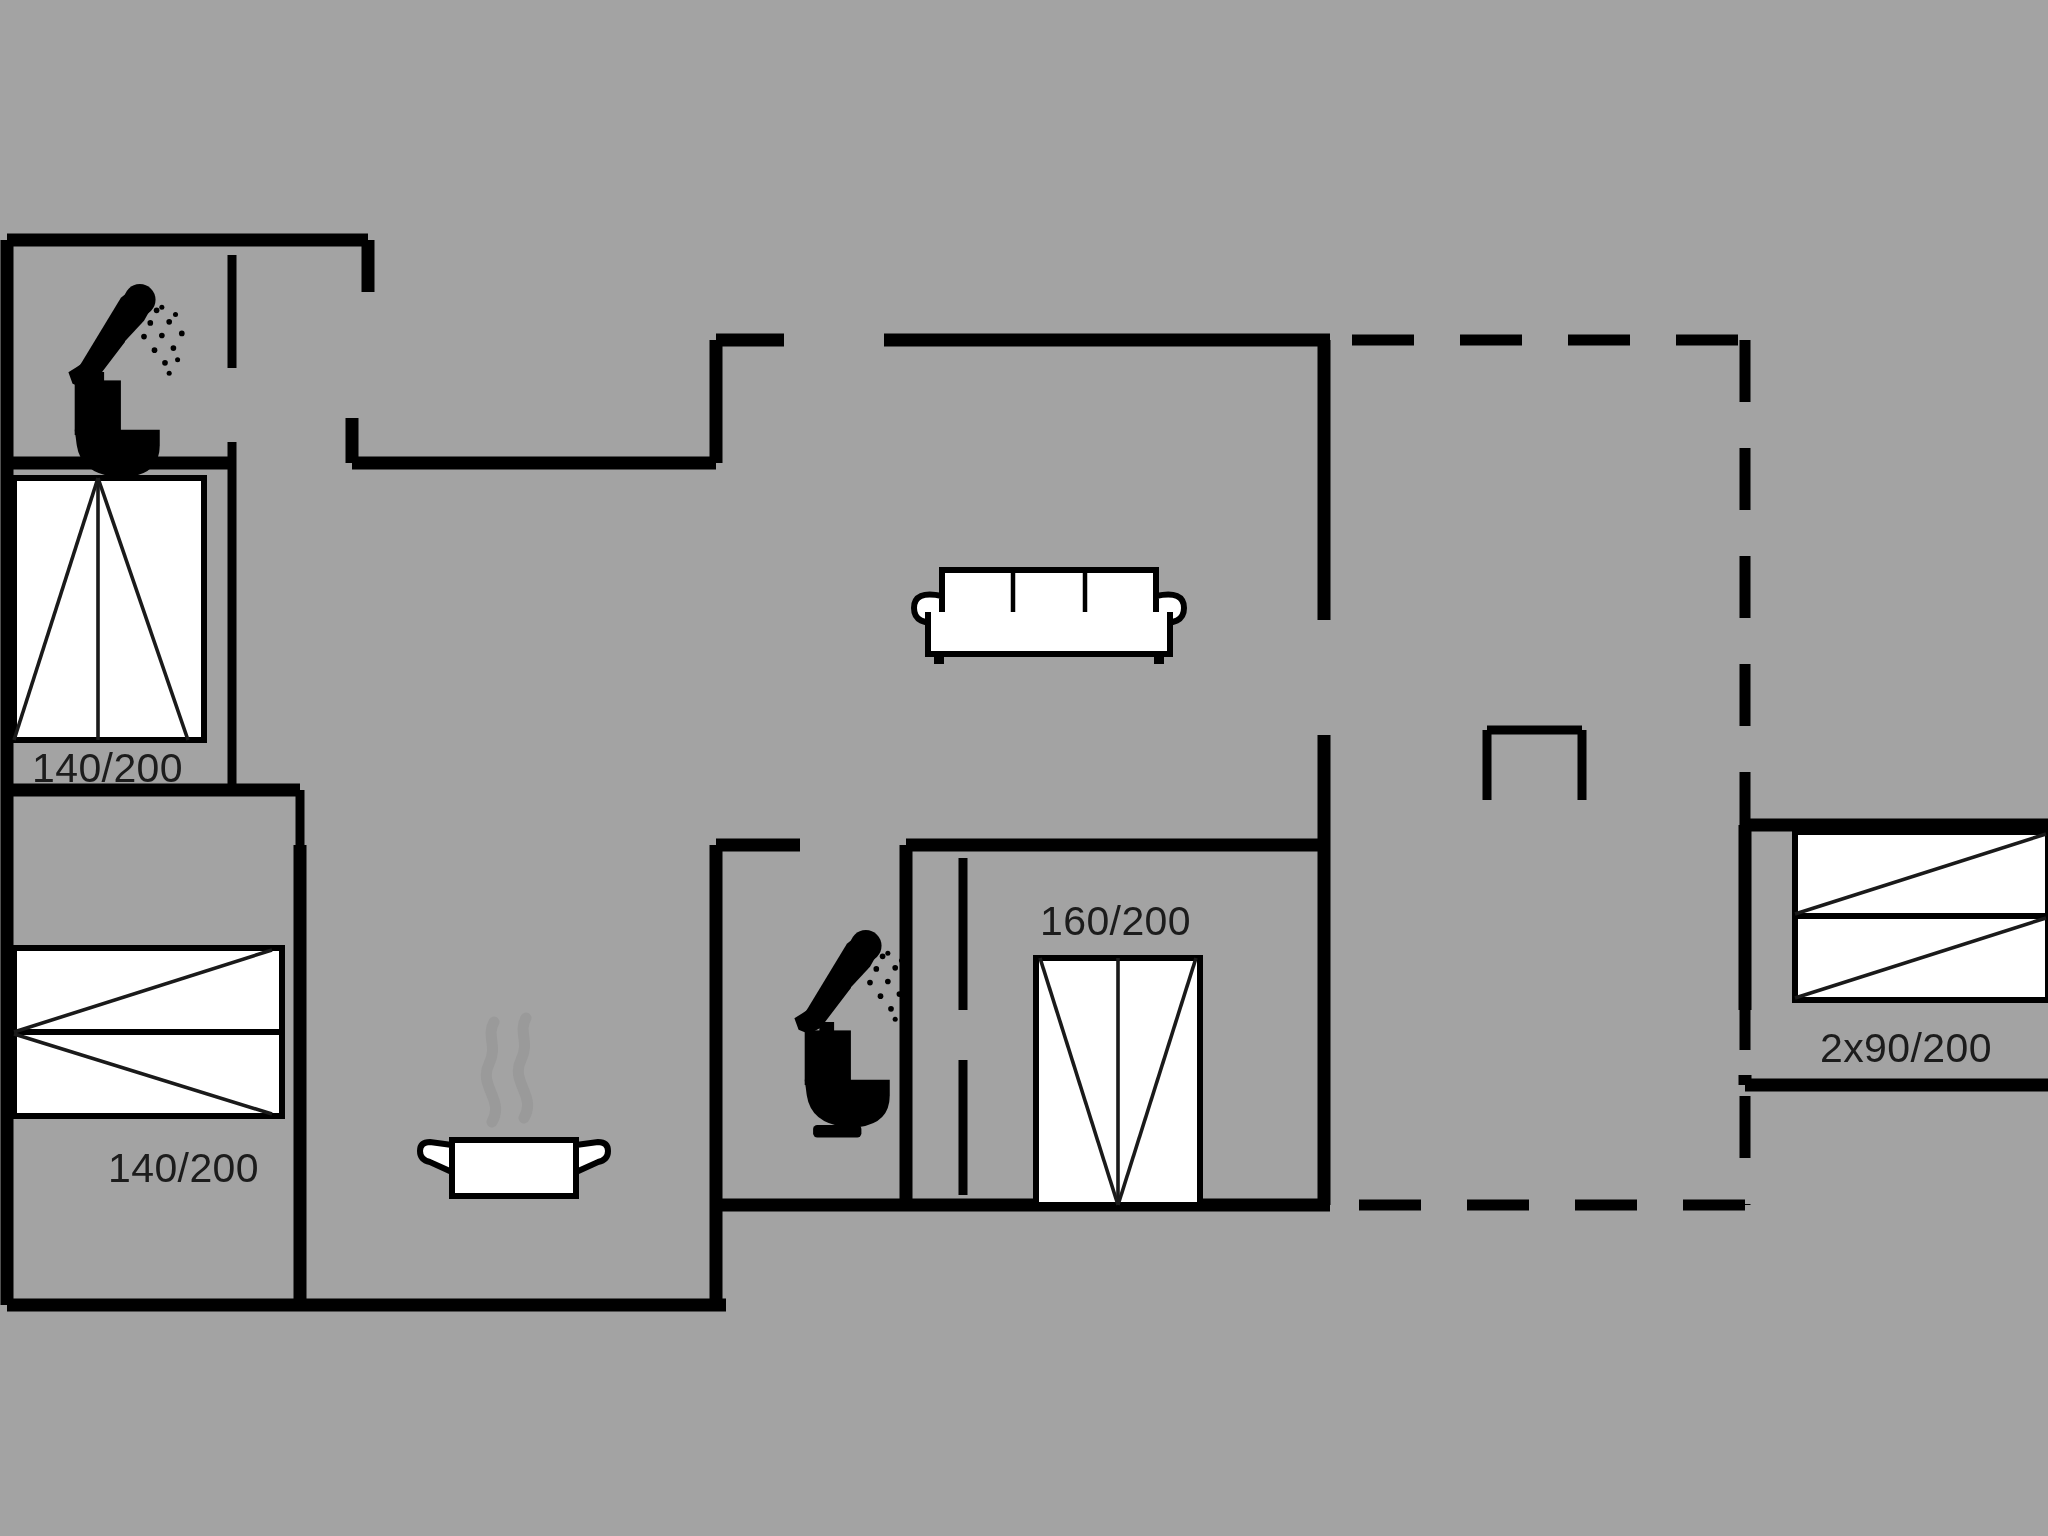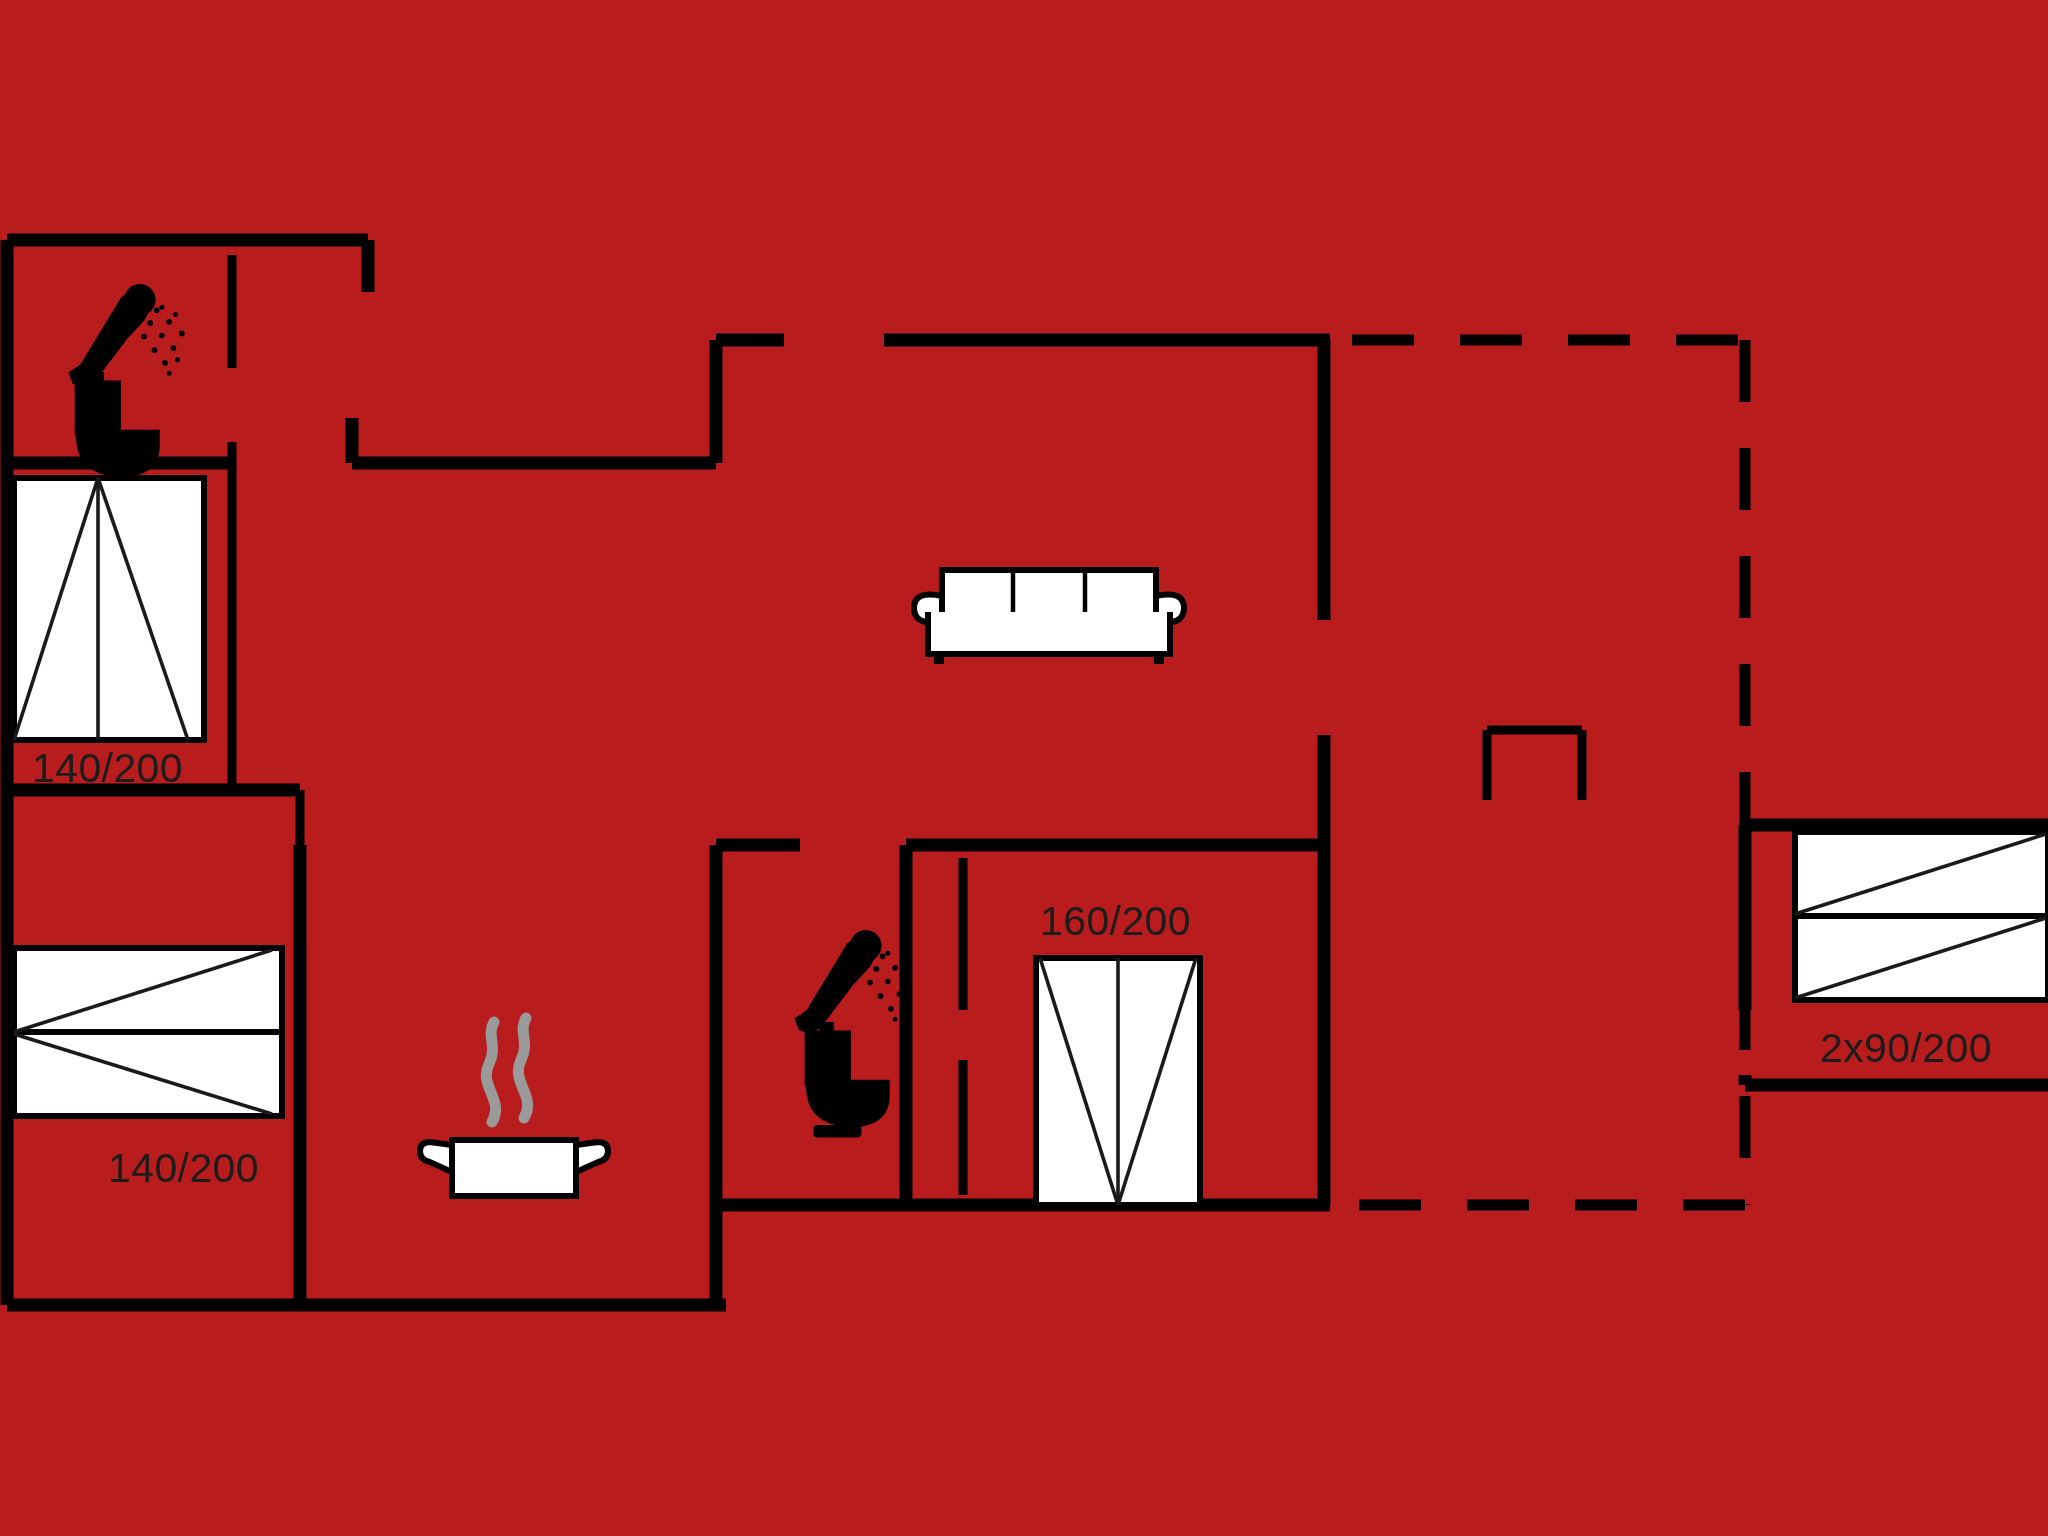--- a/index.html
+++ b/index.html
@@ -7,21 +7,21 @@
     padding: 0;
     background: #ffffff;
   }
   body {
     font-family: "Liberation Sans", sans-serif;
   }
   #floorplan-root {
     position: relative;
     width: 2048px;
     height: 1536px;
-    background: #b91c1c;
+    background: #a3a3a3;
     overflow: hidden;
   }
   #floorplan-svg {
     position: absolute;
     top: 0;
     left: 0;
     width: 2048px;
     height: 1536px;
   }
   .wall {

